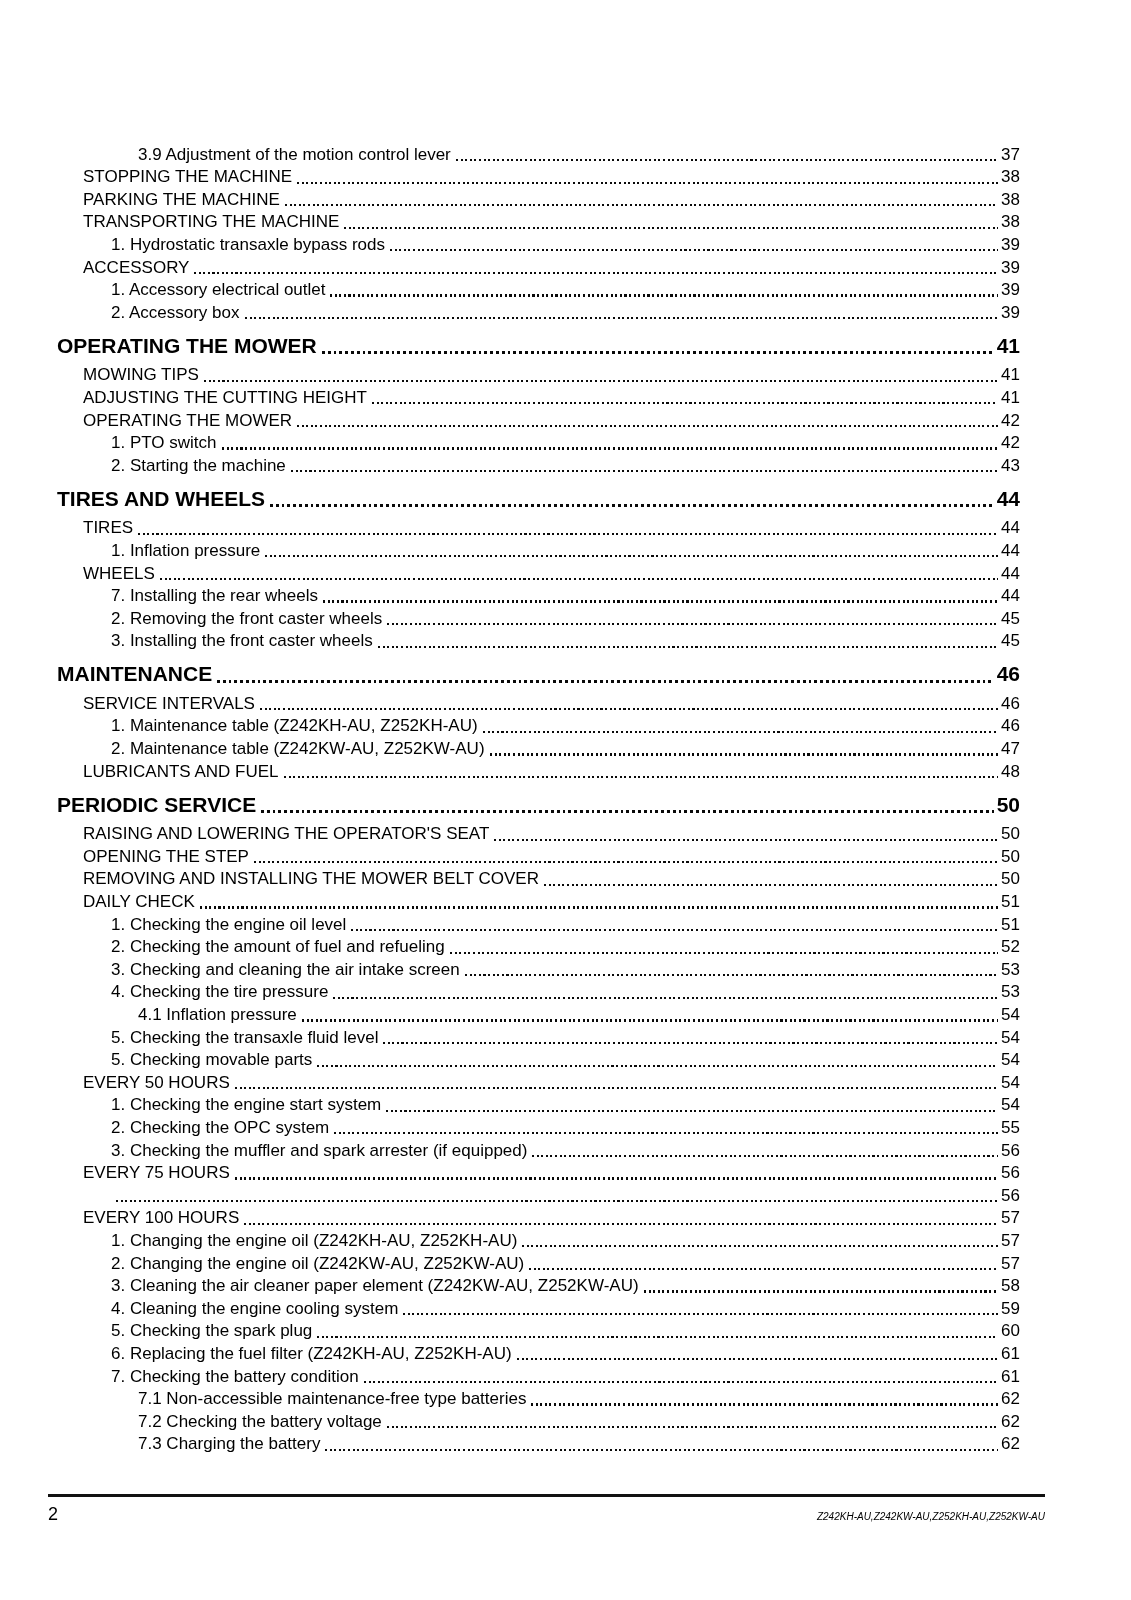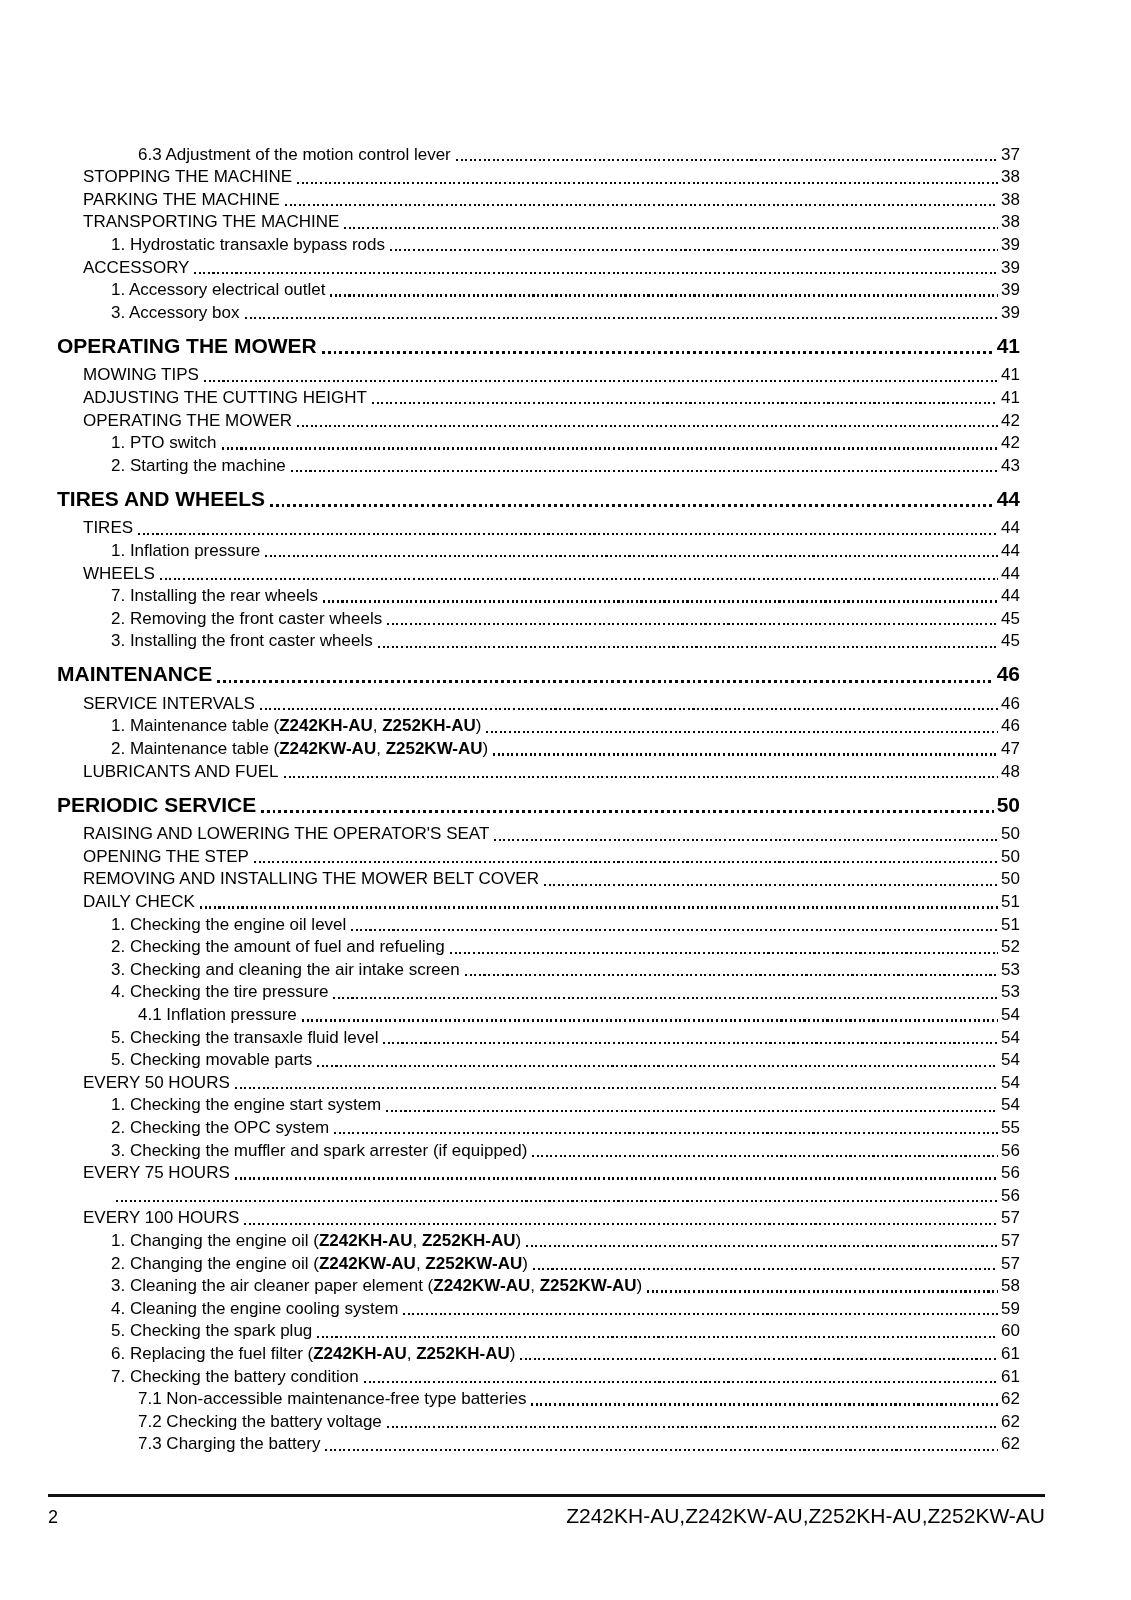--- a/index.html
+++ b/index.html
@@ -28,21 +28,21 @@
   .row.level-0 {
     height:27px;
     margin:8px 0 5px 0;
     font-size:21px;
     line-height:25px;
     font-weight:700;
   }
   .row.level-1 { padding-left:26px; }
   .row.level-2 { padding-left:54px; }
   .row.level-3 { padding-left:81px; }
-  .label .bold { font-weight:700; }
+  .label .bold { font-weight:400; }
   .leader {
     flex:1 1 auto;
     height:2.2px;
     margin:0 3px 3.5px 5px;
     background-image:repeating-linear-gradient(to right, #0a0a0a 0 2.1px, transparent 2.1px 4.6px);
   }
   .level-0 .leader {
     height:3px;
     margin-bottom:3.5px;
     background-image:repeating-linear-gradient(to right, #0a0a0a 0 2.7px, transparent 2.7px 5.8px);
@@ -57,30 +57,30 @@
     border-top:3px solid #111;
     height:0;
   }
   .footer-row {
     display:flex;
     justify-content:space-between;
     align-items:baseline;
     padding-top:7px;
   }
   .footer-pagenum { font-size:18px; }
-  .footer-models { font-size:21px; }
+  .footer-models { font-size:10px;font-style:italic; }
 </style>
 </head>
 <body>
 
 <div class="page">
 
   <main class="toc" id="toc">
       <div class="row level-3">
-    <span class="label"><span>6.3 Adjustment of the motion control lever </span></span>
+    <span class="label"><span>3.9 Adjustment of the motion control lever </span></span>
     <span class="leader"></span>
     <span class="pagenum">37</span>
   </div>
       <div class="row level-1">
     <span class="label"><span>STOPPING THE MACHINE</span></span>
     <span class="leader"></span>
     <span class="pagenum">38</span>
   </div>
       <div class="row level-1">
     <span class="label"><span>PARKING THE MACHINE </span></span>
@@ -101,21 +101,21 @@
     <span class="label"><span>ACCESSORY</span></span>
     <span class="leader"></span>
     <span class="pagenum">39</span>
   </div>
       <div class="row level-2">
     <span class="label"><span>1. Accessory electrical outlet </span></span>
     <span class="leader"></span>
     <span class="pagenum">39</span>
   </div>
       <div class="row level-2">
-    <span class="label"><span>3. Accessory box </span></span>
+    <span class="label"><span>2. Accessory box </span></span>
     <span class="leader"></span>
     <span class="pagenum">39</span>
   </div>
       <div class="row level-0">
     <span class="label"><span>OPERATING THE MOWER</span></span>
     <span class="leader"></span>
     <span class="pagenum">41</span>
   </div>
       <div class="row level-1">
     <span class="label"><span>MOWING TIPS</span></span>

